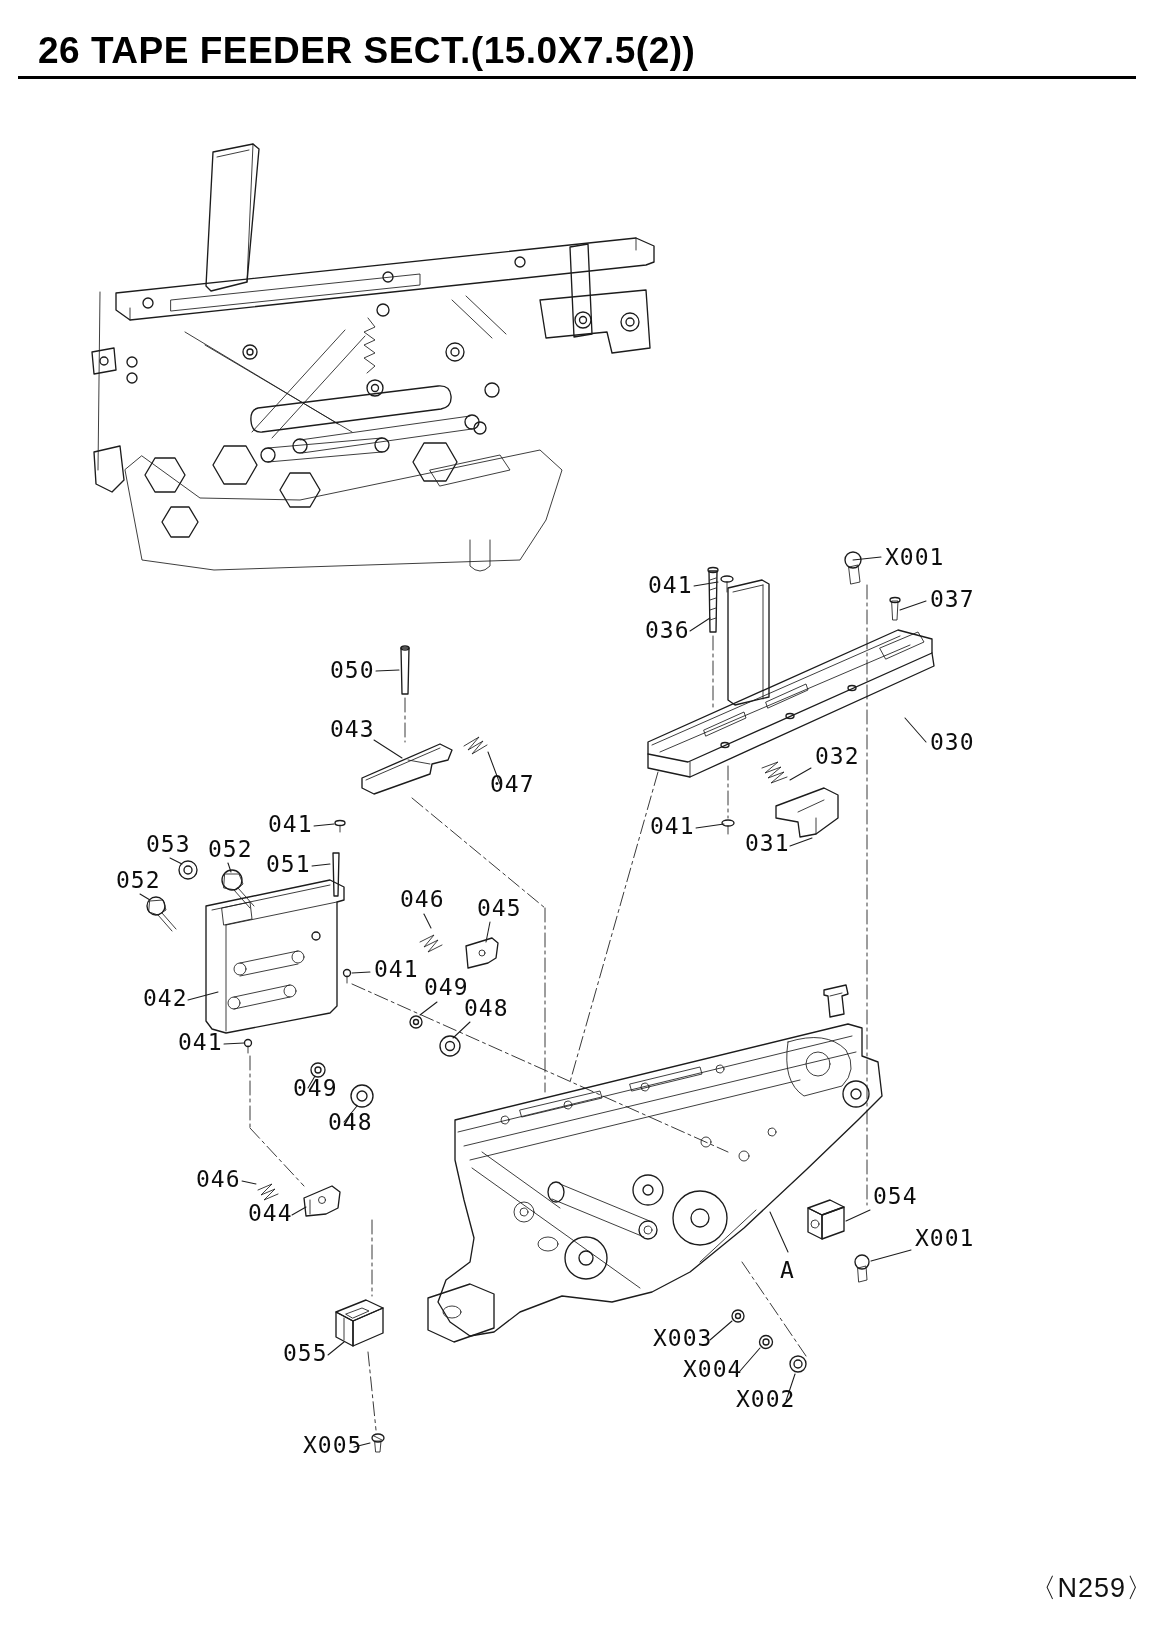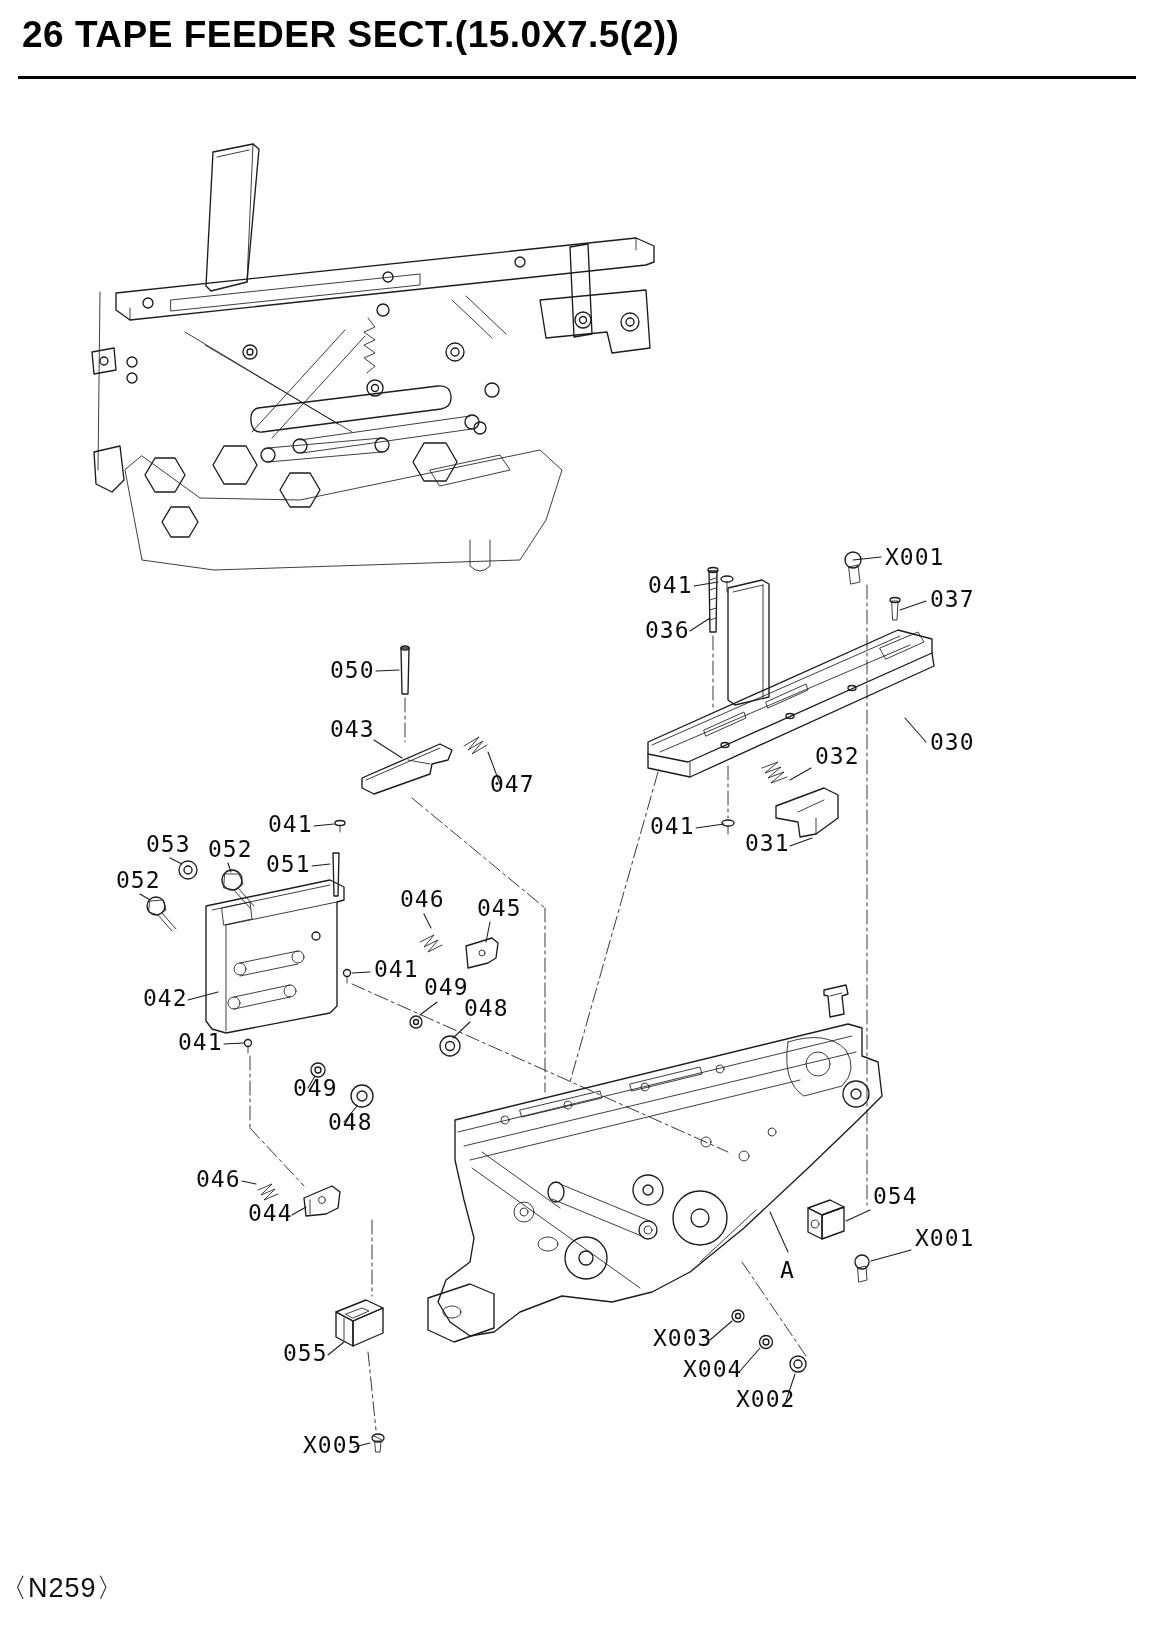--- a/index.html
+++ b/index.html
@@ -1,21 +1,21 @@
 <!DOCTYPE html>
 <html><head>
 <meta charset="utf-8">
 <style>
   html,body{margin:0;padding:0;background:#ffffff;}
   .page{position:relative;width:1154px;height:1648px;background:#fff;
         font-family:"Liberation Sans",sans-serif;overflow:hidden;}
-  .title{position:absolute;left:22px;top:14px;margin:0;font-size:37px;font-weight:bold;
+  .title{position:absolute;left:22px;top:14px;margin:16px;font-size:37px;font-weight:bold;
          letter-spacing:.5px;color:#000;white-space:nowrap;}
   .rule{position:absolute;left:18px;width:1118px;top:76px;height:3px;background:#000;}
-  .footer{position:absolute;left:0;width:100%;top:1570px;text-align:left;
+  .footer{position:absolute;left:0;width:100%;top:1570px;text-align:right;
           font-size:27px;color:#111;letter-spacing:1px;}
   svg.diagram{position:absolute;left:0;top:0;}
   svg.diagram path,svg.diagram circle,svg.diagram ellipse,svg.diagram line{
       fill:none;stroke:#1c1c1c;stroke-width:1.35;stroke-linejoin:round;stroke-linecap:round;}
   svg.diagram .thin{stroke-width:.85;}
   svg.diagram .dashdot line{stroke:#3a3a3a;stroke-width:1;stroke-dasharray:14 4 3 4;}
   svg.diagram .leader{stroke:#1c1c1c;stroke-width:1.05;}
   svg.diagram text.callout{font-family:"DejaVu Sans Mono","Liberation Mono",monospace;
       font-size:23px;fill:#0d0d0d;stroke:none;letter-spacing:1px;}
 </style>

